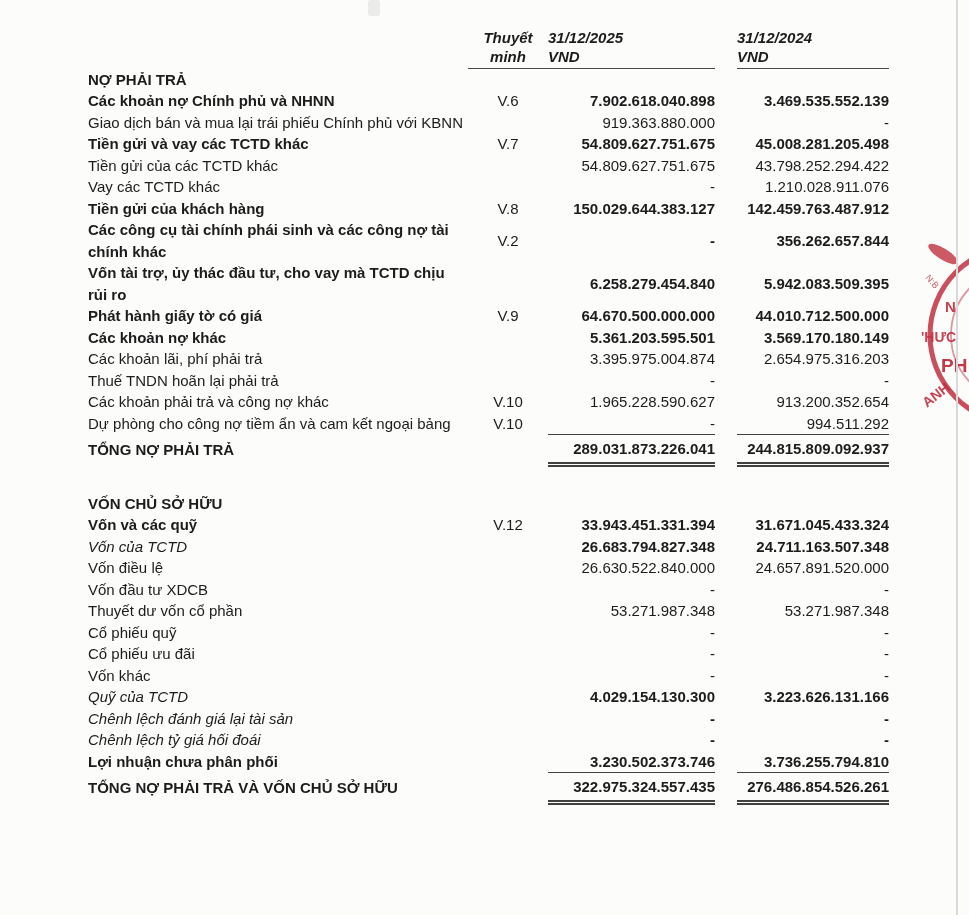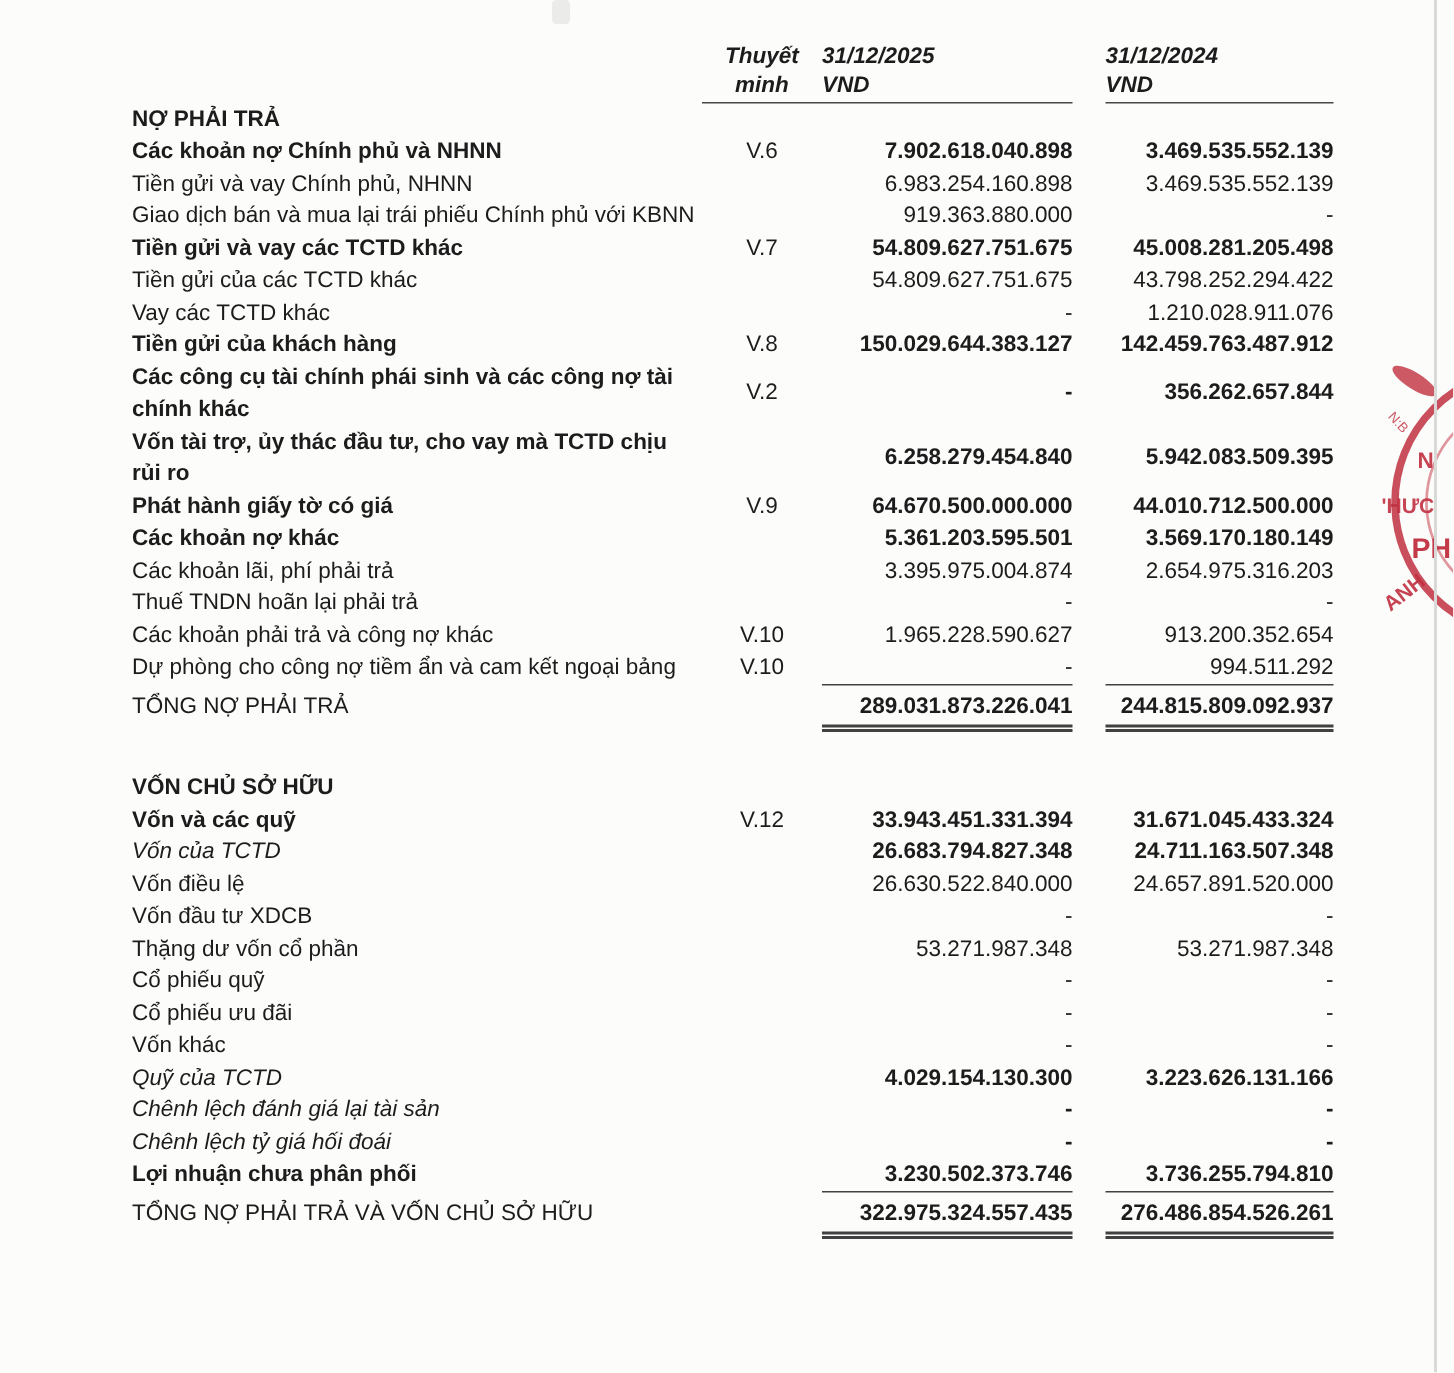--- a/index.html
+++ b/index.html
@@ -25,21 +25,21 @@
   th.note-h .nh-inner{width:66px;margin:0 auto;text-align:center;line-height:19px;}
   th.val-h{text-align:left;border-bottom:1.5px solid #474747;line-height:19px;}
   th.val-h .dt{padding-top:4px;}
   td.label{padding-right:4px;}
   td.note{text-align:center;font-weight:400;}
   td.val{text-align:right;}
   tr.header td.label{font-weight:700;}
   tr.bold td.label,tr.bold td.val{font-weight:700;margin-top:23px;}
   tr.bold-italic td.label{font-weight:400;font-style:italic;}
   tr.bold-italic td.val{font-weight:700;}
-  tr.total td.label{font-weight:400;margin-left:12px;}
+  tr.total td.label{font-weight:700;margin-left:12px;}
   tr.total td.val{
     font-weight:700;
     border-top:1.5px solid #414141;
     border-bottom:5px double #414141;
     padding-top:3px;padding-bottom:2px;
   }
   tr.section-gap td{height:26px;}
   
   .stamp{
     position:absolute;right:0;top:238px;width:58px;height:198px;
@@ -88,27 +88,20 @@
       <td class="val v24"></td>
     </tr>
         <tr class="bold">
       <td class="label">Các khoản nợ Chính phủ và NHNN</td>
       <td class="note">V.6</td>
       <td class="val v25">7.902.618.040.898</td>
       <td></td>
       <td class="val v24">3.469.535.552.139</td>
     </tr>
         <tr class="normal">
-      <td class="label">Tiền gửi và vay Chính phủ, NHNN</td>
-      <td class="note"></td>
-      <td class="val v25">6.983.254.160.898</td>
-      <td></td>
-      <td class="val v24">3.469.535.552.139</td>
-    </tr>
-        <tr class="normal">
       <td class="label">Giao dịch bán và mua lại trái phiếu Chính phủ với KBNN</td>
       <td class="note"></td>
       <td class="val v25">919.363.880.000</td>
       <td></td>
       <td class="val v24">-</td>
     </tr>
         <tr class="bold">
       <td class="label">Tiền gửi và vay các TCTD khác</td>
       <td class="note">V.7</td>
       <td class="val v25">54.809.627.751.675</td>
@@ -231,21 +224,21 @@
       <td class="val v24">24.657.891.520.000</td>
     </tr>
         <tr class="normal">
       <td class="label">Vốn đầu tư XDCB</td>
       <td class="note"></td>
       <td class="val v25">-</td>
       <td></td>
       <td class="val v24">-</td>
     </tr>
         <tr class="normal">
-      <td class="label">Thặng dư vốn cổ phần</td>
+      <td class="label">Thuyết dư vốn cổ phần</td>
       <td class="note"></td>
       <td class="val v25">53.271.987.348</td>
       <td></td>
       <td class="val v24">53.271.987.348</td>
     </tr>
         <tr class="normal">
       <td class="label">Cổ phiếu quỹ</td>
       <td class="note"></td>
       <td class="val v25">-</td>
       <td></td>

